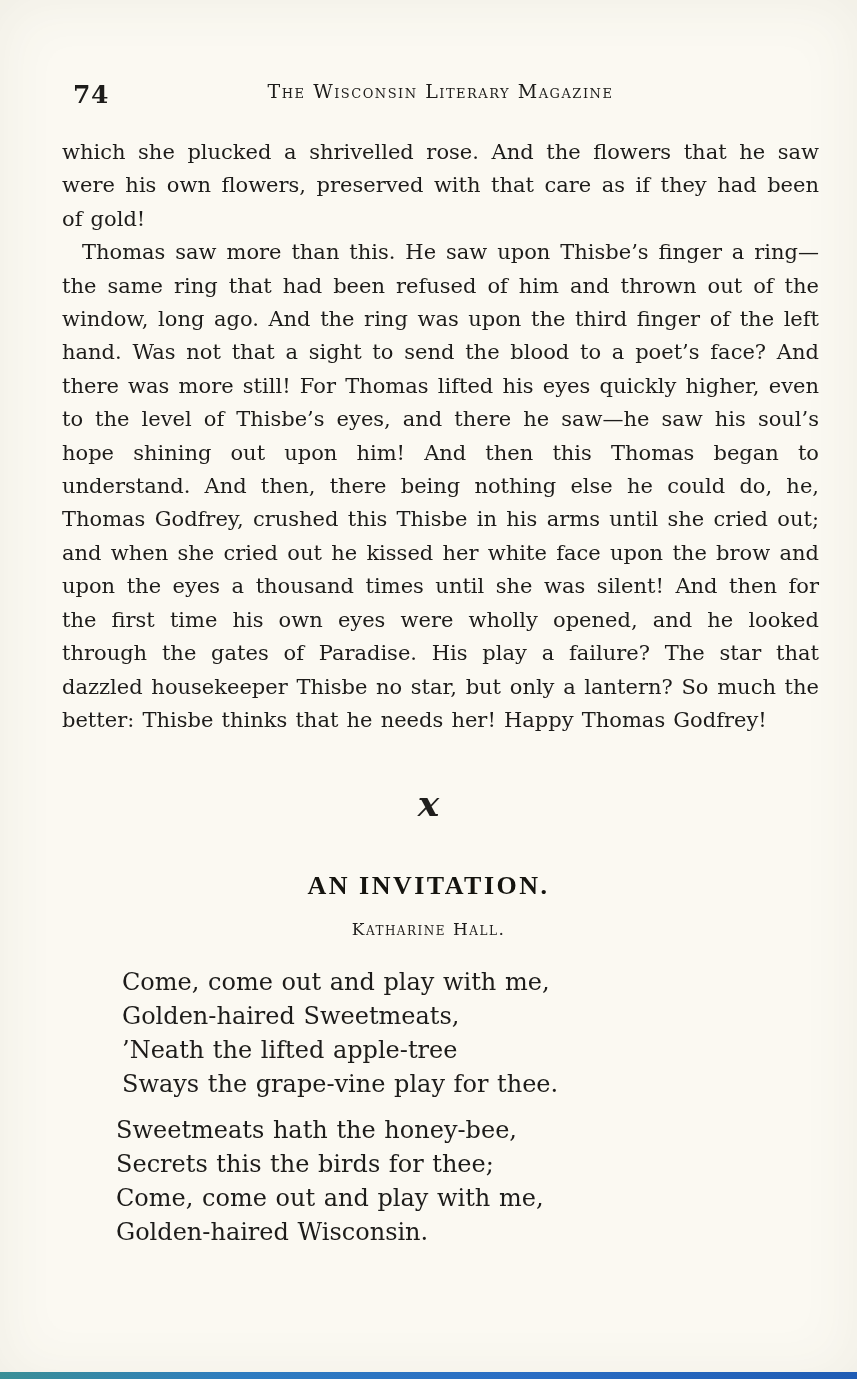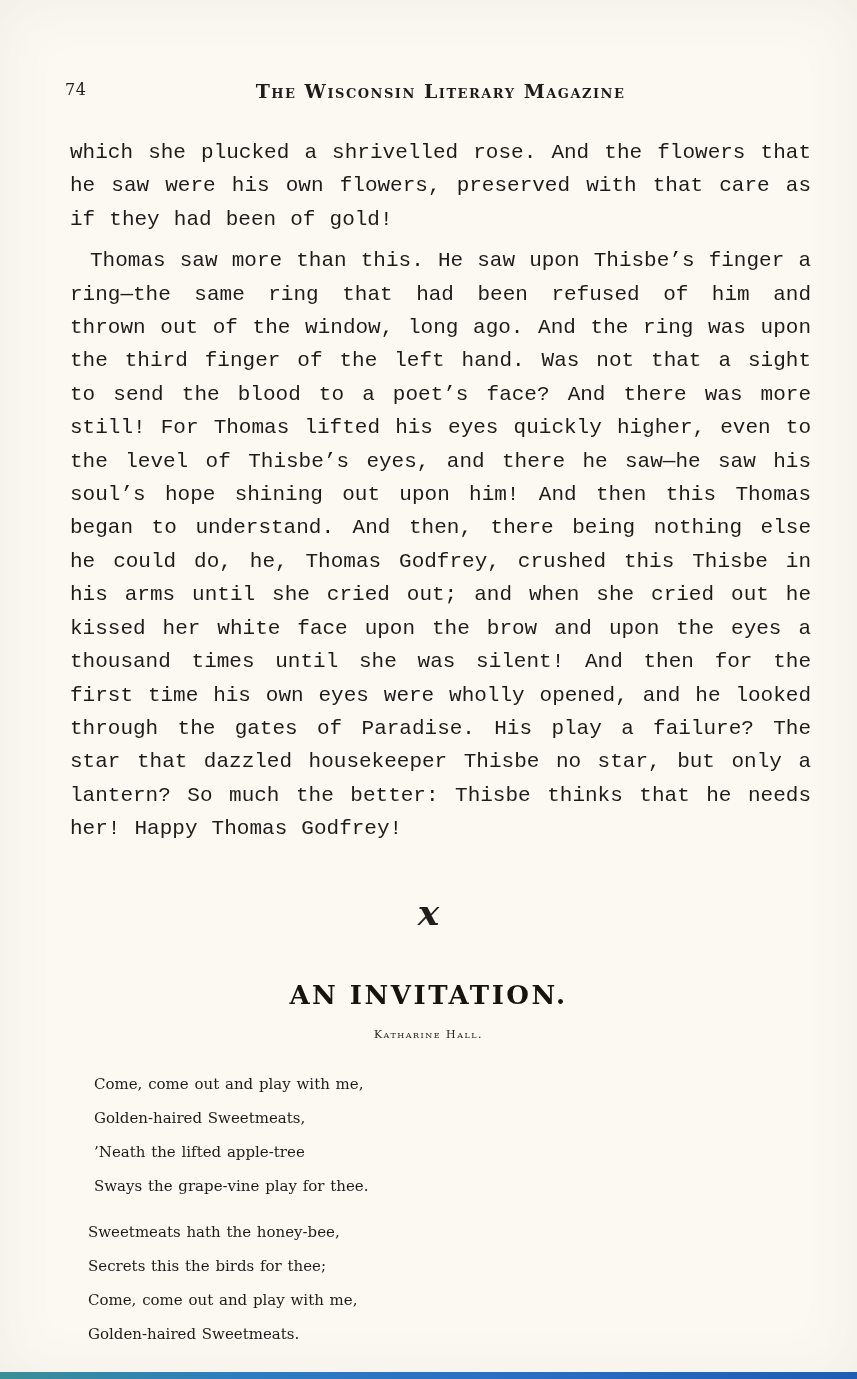--- a/index.html
+++ b/index.html
@@ -20,74 +20,75 @@
   }
   .page-header {
     position: relative;
     padding-top: 80px;
     padding-left: 62px;
     padding-right: 38px;
     text-align: center;
   }
   .page-number {
     position: absolute;
-    left: 65px;
+    left: 73px;
     top: 80px;
-    font-size: 16px;
-    font-weight: normal;
+    font-size: 25px;
+    font-weight: bold;
     letter-spacing: 0.5px;
   }
   .header-title {
     font-variant: small-caps;
-    font-weight: bold;
+    font-weight: normal;
     font-size: 19px;
     letter-spacing: 1.5px;
   }
   .body-text {
     margin-top: 34px;
     padding-left: 62px;
     padding-right: 38px;
     font-size: 21px;
     line-height: 33.4px;
     text-align: justify;
     word-spacing: 1.5px;
   }
-  .para { margin: 8px; font-family: Liberation Mono, monospace; }
+  .para { margin: 0; }
   .para.indent { text-indent: 20px; }
   .ornament {
     margin-top: 46px;
     text-align: center;
     font-size: 36px;
     font-style: italic;
     font-weight: bold;
     line-height: 40px;
     color: #201f1d;
   }
   .poem-section {
     margin-top: 48px;
     text-align: center;
   }
   .poem-title {
     margin: 0;
     font-size: 26px;
     font-weight: bold;
     letter-spacing: 2.5px;
     color: #15140f;
+    font-family: Liberation Serif, serif;
   }
   .poem-byline {
     margin-top: 18px;
     font-variant: small-caps;
-    font-size: 11px;
+    font-size: 17px;
     letter-spacing: 1.5px;
   }
   .poem-body {
     margin-top: 26px;
     text-align: left;
-    padding-left: 88px;
-    font-size: 15px;
+    padding-left: 116px;
+    font-size: 24px;
     line-height: 34px;
     word-spacing: 1px;
   }
   .stanza { margin: 0; }
   .stanza + .stanza { margin-top: 12px; }
   .stanza-1 { padding-left: 6px; }
   .scan-edge {
     position: absolute;
     left: 0;
     bottom: 0;
@@ -121,20 +122,20 @@
       <div class="stanza stanza-1">
         <div class="line">Come, come out and play with me,</div>
         <div class="line">Golden-haired Sweetmeats,</div>
         <div class="line">’Neath the lifted apple-tree</div>
         <div class="line">Sways the grape-vine play for thee.</div>
       </div>
       <div class="stanza stanza-2">
         <div class="line">Sweetmeats hath the honey-bee,</div>
         <div class="line">Secrets this the birds for thee;</div>
         <div class="line">Come, come out and play with me,</div>
-        <div class="line">Golden-haired Sweetmeats.</div>
+        <div class="line">Golden-haired Wisconsin.</div>
       </div>
     </div>
   </section>
 
   <div class="scan-edge"></div>
 
 </div>
 
 </body></html>

